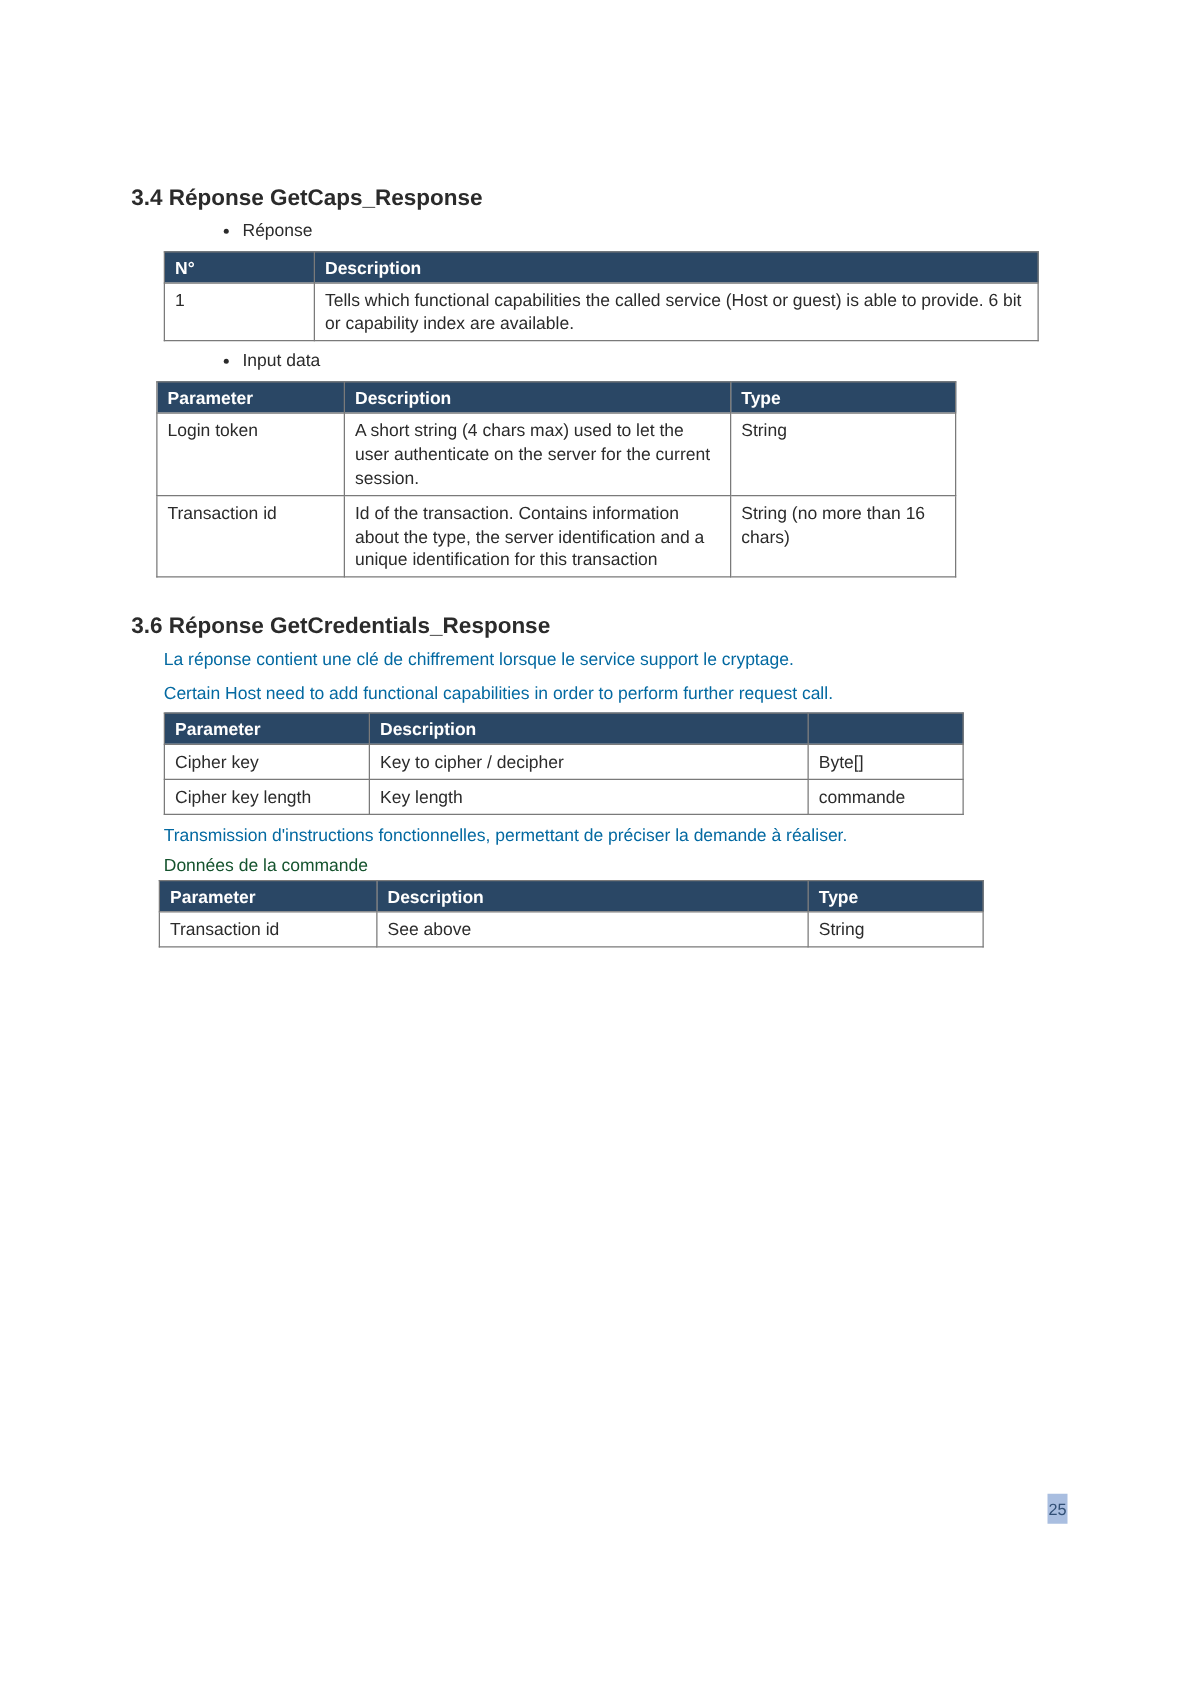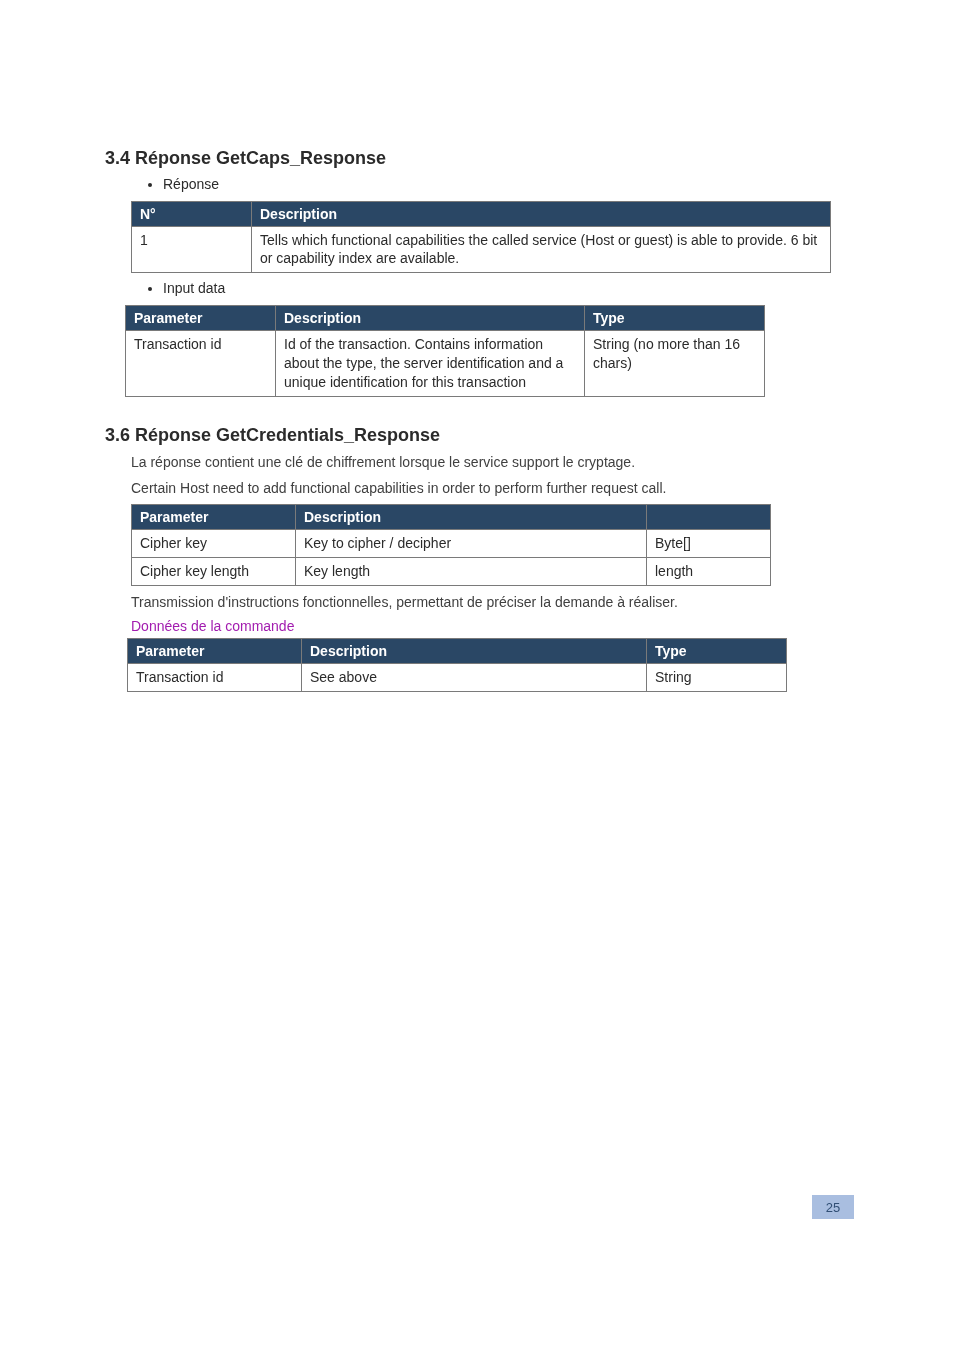--- a/index.html
+++ b/index.html
@@ -15,21 +15,21 @@
   }
   h2.section-title {
     font-size: 18px;
     font-weight: bold;
     color: #2b2b2b;
     margin-top: 28px;
     margin-bottom: 6px;
   }
   ul.intro {
     list-style-type: disc;
-    margin-left: 58px;
+    margin-left: 89px;
     margin-bottom: 6px;
   }
   ul.intro li {
     font-size: 14px;
     color: #2b2b2b;
     line-height: 1.4;
   }
   table.data {
     width: 660px;
     border-collapse: collapse;
@@ -53,43 +53,43 @@
   table.data td {
     border: 1px solid #7a7a7a;
     font-size: 14px;
     color: #2b2b2b;
     padding: 4px 8px;
     vertical-align: top;
     line-height: 1.35;
   }
   p.body-text {
     font-size: 14px;
-    color: #404040;
+    color: #0369a1;
     line-height: 1.45;
     margin-left: 26px;
     margin-right: 10px;
     margin-bottom: 6px;
   }
   .page-number-badge {
     position: absolute;
     right: 100px;
     bottom: 135px;
-    width: 42px;
+    width: 16px;
     height: 24px;
     background: #a9bee0;
     color: #314f75;
     font-size: 13px;
     font-weight: 500;
     display: flex;
     align-items: center;
     justify-content: center;
   }
   .caption {
     font-size: 14px;
-    color: #a21caf;
+    color: #14532d;
     margin-left: 26px;
     margin-bottom: 2px;
   }
 </style>
 </head>
 <body>
 
 <div class="page">
 
   <h2 class="section-title">3.4 Réponse GetCaps_Response</h2>
@@ -126,20 +126,25 @@
       </colgroup>
     <thead>
       <tr>
         <th>Parameter</th>
         <th>Description</th>
         <th>Type</th>
       </tr>
     </thead>
     <tbody>
       <tr>
+        <td>Login token</td>
+        <td>A short string (4 chars max) used to let the user authenticate on the server for the current session.</td>
+        <td>String</td>
+      </tr>
+      <tr>
         <td>Transaction id</td>
         <td>Id of the transaction. Contains information about the type, the server identification and a unique identification for this transaction</td>
         <td>String (no more than 16 chars)</td>
       </tr>
     </tbody>
   </table>
 
   <h2 class="section-title">3.6 Réponse GetCredentials_Response</h2>
   <p class="body-text">La réponse contient une clé de chiffrement lorsque le service support le cryptage.</p>
   <p class="body-text">Certain Host need to add functional capabilities in order to perform further request call.</p>
@@ -158,21 +163,21 @@
     </thead>
     <tbody>
       <tr>
         <td>Cipher key</td>
         <td>Key to cipher / decipher</td>
         <td>Byte[]</td>
       </tr>
       <tr>
         <td>Cipher key length</td>
         <td>Key length</td>
-        <td>length</td>
+        <td>commande</td>
       </tr>
     </tbody>
   </table>
 
   <p class="body-text">Transmission d'instructions fonctionnelles, permettant de préciser la demande à réaliser.</p>
   <p class="caption">Données de la commande</p>
   <table class="data w4">
     <colgroup>
         <col style="width:174px">
         <col>

